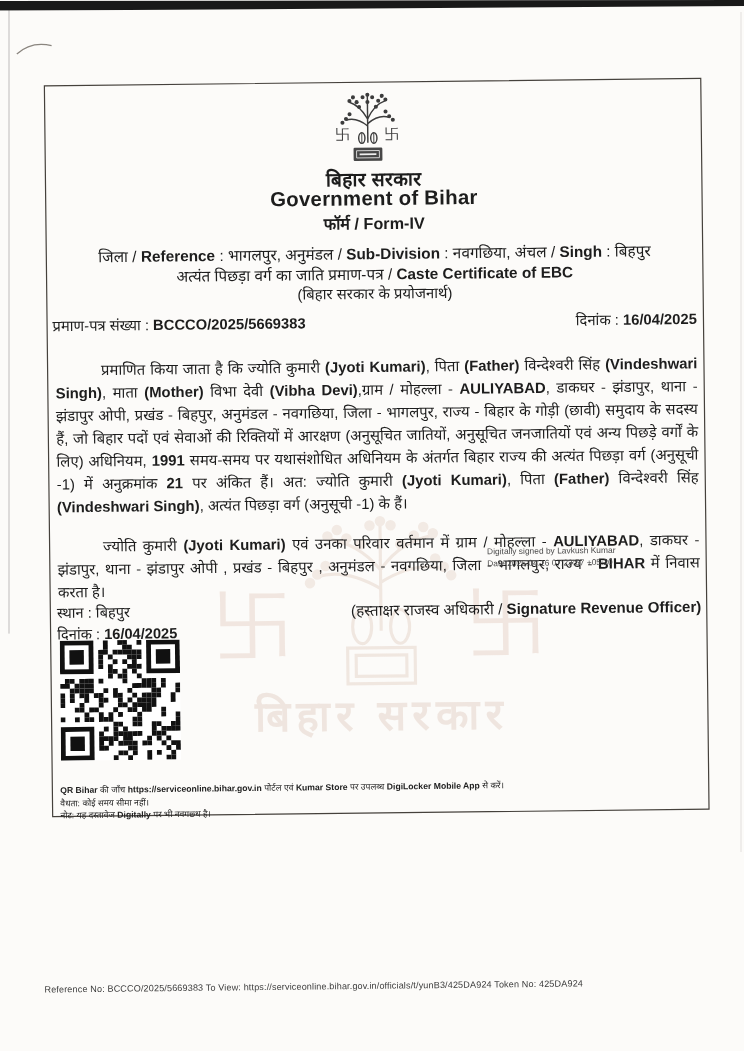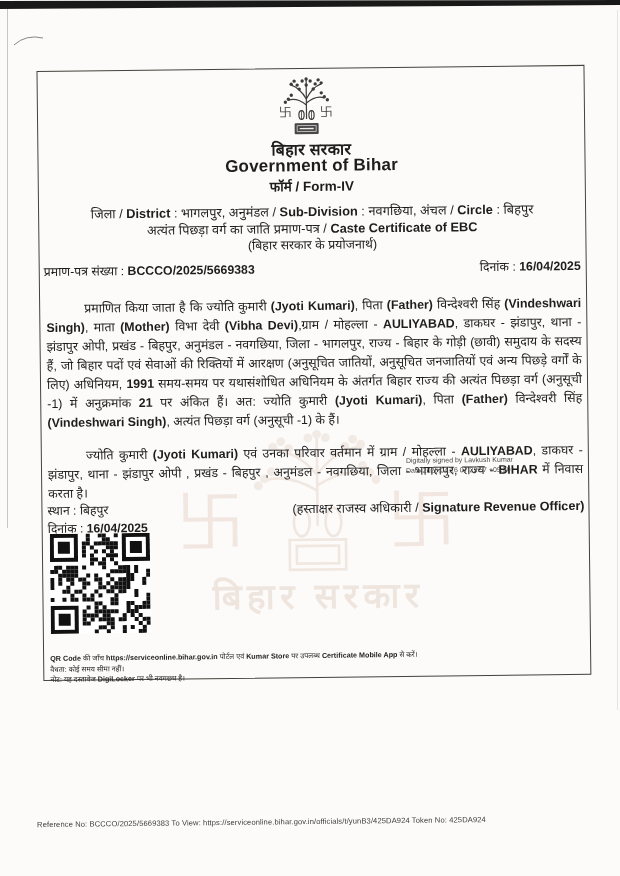--- a/index.html
+++ b/index.html
@@ -146,21 +146,21 @@
       </g>
       <rect x="16" y="49" width="24" height="11" rx="1" fill="#474747"></rect>
       <rect x="18.5" y="51.5" width="19" height="6" fill="none" stroke="#d8d8d8" stroke-width="0.8"></rect>
       <path d="M21 54.5 h14" stroke="#efefef" stroke-width="1.4"></path>
     </svg>
 
     <div class="title-hi center">बिहार सरकार</div>
     <div class="title-en center">Government of Bihar</div>
     <div class="form-line center">फॉर्म / Form-IV</div>
 
-    <div class="h-district center"><span>जिला / </span><span class="b">District</span><span> : भागलपुर, अनुमंडल / </span><span class="b">Sub-Division</span><span> : नवगछिया, अंचल / </span><span class="b">Circle</span><span> : बिहपुर</span></div>
+    <div class="h-district center"><span>जिला / </span><span class="b">Reference</span><span> : भागलपुर, अनुमंडल / </span><span class="b">Sub-Division</span><span> : नवगछिया, अंचल / </span><span class="b">Singh</span><span> : बिहपुर</span></div>
     <div class="h-caste center"><span>अत्यंत पिछड़ा वर्ग का जाति प्रमाण-पत्र / </span><span class="b">Caste Certificate of EBC</span></div>
     <div class="h-purpose center">(बिहार सरकार के प्रयोजनार्थ)</div>
 
     <div class="certrow">
       <span class="no"><span>प्रमाण-पत्र संख्या : </span><span class="b">BCCCO/2025/5669383</span></span>
       <span class="dt"><span>दिनांक : </span><span class="b">16/04/2025</span></span>
     </div>
 
     <div class="paras">
       <p><span>प्रमाणित किया जाता है कि ज्योति कुमारी </span><span class="b">(Jyoti Kumari)</span><span>, पिता </span><span class="b">(Father)</span><span> विन्देश्वरी सिंह </span><span class="b">(Vindeshwari Singh)</span><span>, माता </span><span class="b">(Mother)</span><span> विभा देवी </span><span class="b">(Vibha Devi)</span><span>,ग्राम / मोहल्ला - </span><span class="b">AULIYABAD</span><span>, डाकघर - झंडापुर, थाना - झंडापुर ओपी, प्रखंड - बिहपुर, अनुमंडल - नवगछिया, जिला - भागलपुर, राज्य - बिहार के गोड़ी (छावी) समुदाय के सदस्य हैं, जो बिहार पदों एवं सेवाओं की रिक्तियों में आरक्षण (अनुसूचित जातियों, अनुसूचित जनजातियों एवं अन्य पिछड़े वर्गों के लिए) अधिनियम, </span><span class="b">1991</span><span> समय-समय पर यथासंशोधित अधिनियम के अंतर्गत बिहार राज्य की अत्यंत पिछड़ा वर्ग (अनुसूची -1) में अनुक्रमांक </span><span class="b">21</span><span> पर अंकित हैं। अत: ज्योति कुमारी </span><span class="b">(Jyoti Kumari)</span><span>, पिता </span><span class="b">(Father)</span><span> विन्देश्वरी सिंह </span><span class="b">(Vindeshwari Singh)</span><span>, अत्यंत पिछड़ा वर्ग (अनुसूची -1) के हैं।</span></p>
@@ -381,22 +381,22 @@
           <rect x="8" y="8" width="12" height="12" fill="#111"></rect>
           <rect x="72" y="0" width="28" height="28" fill="#111"></rect>
           <rect x="76" y="4" width="20" height="20" fill="#fff"></rect>
           <rect x="80" y="8" width="12" height="12" fill="#111"></rect>
           <rect x="0" y="72" width="28" height="28" fill="#111"></rect>
           <rect x="4" y="76" width="20" height="20" fill="#fff"></rect>
           <rect x="8" y="80" width="12" height="12" fill="#111"></rect>
         </svg></div>
 
     <div class="notes">
-      <div><span class="b">QR Code</span><span> की जाँच </span><span class="b">https://serviceonline.bihar.gov.in</span><span> पोर्टल एवं </span><span class="b">Kumar Store</span><span> पर उपलब्ध </span><span class="b">Certificate Mobile App</span><span> से करें।</span></div>
+      <div><span class="b">QR Bihar</span><span> की जाँच </span><span class="b">https://serviceonline.bihar.gov.in</span><span> पोर्टल एवं </span><span class="b">Kumar Store</span><span> पर उपलब्ध </span><span class="b">DigiLocker Mobile App</span><span> से करें।</span></div>
       <div>वैधता: कोई समय सीमा नहीं।</div>
-      <div><span>नोट: यह दस्तावेज </span><span class="b">DigiLocker</span><span> पर भी नवगछ्ध है।</span></div>
+      <div><span>नोट: यह दस्तावेज </span><span class="b">Digitally</span><span> पर भी नवगछ्ध है।</span></div>
     </div>
 
   </div>
 
   <div class="reference-line">Reference No: BCCCO/2025/5669383 To View: https://serviceonline.bihar.gov.in/officials/t/yunB3/425DA924 Token No: 425DA924</div>
 
 </div>
 
 </body></html>

